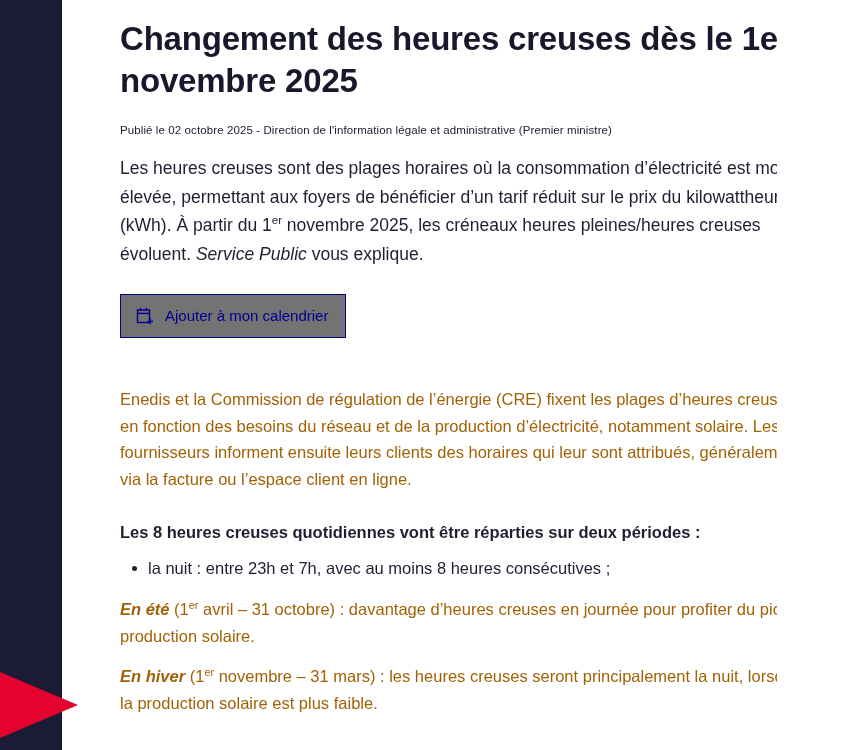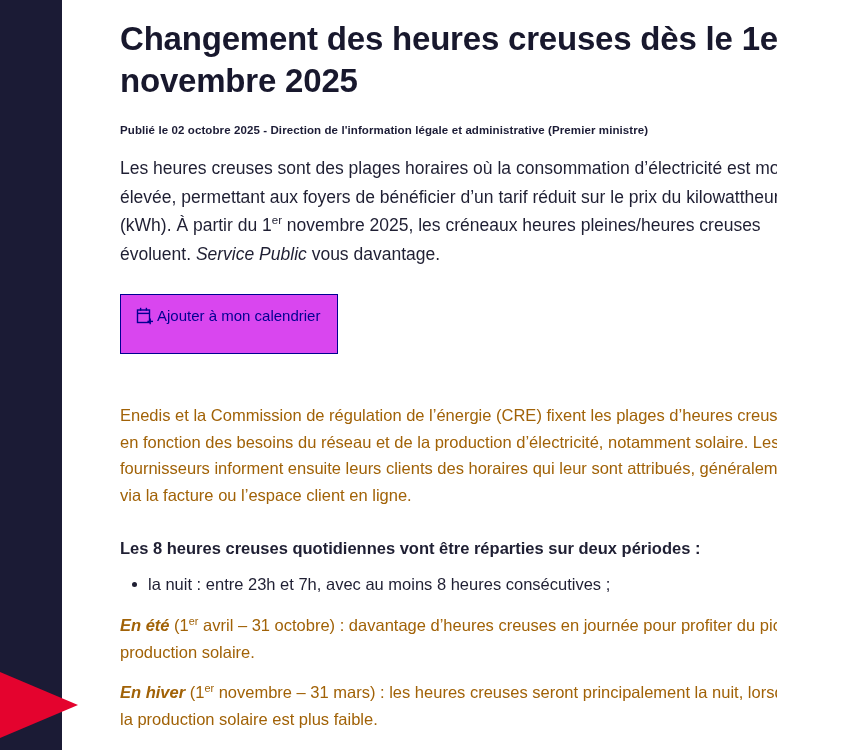--- a/index.html
+++ b/index.html
@@ -48,44 +48,44 @@
     font-weight: bold;
     color: #18182d;
     margin: 0 0 0 0;
     letter-spacing: -0.2px;
     max-width: 680px;
   }
   .byline {
     margin-top: 22px;
     font-size: 11.5px;
     color: #1b1b35;
-    font-weight: bold;
+    font-weight: normal;
     letter-spacing: 0.1px;
   }
   p.body-text {
     font-size: 16.5px;
     line-height: 1.62;
     color: #a16207;
     margin: 14px 0 0 0;
     max-width: 692px;
   }
   p.lead {
     font-size: 17.5px;
     line-height: 1.62;
     margin-top: 18px;
     color: #1f1f33;
   }
   .calendar-button {
     display: inline-flex;
     align-items: center;
-    gap: 2px;
+    gap: 10px;
     margin-top: 26px;
-    padding: 11px 17px 27px 14px;
+    padding: 11px 17px 11px 14px;
     border: 1px solid #000091;
-    background: #d946ef;
+    background: #737373;
     color: #000091;
     font-size: 15px;
     font-family: "Liberation Sans", sans-serif;
     cursor: pointer;
   }
   .cal-icon { display: inline-block; width: 20px; height: 20px; }
   .spacer-gap { height: 34px; }
   p.section-lead {
     font-weight: bold;
     color: #1f1f33;
@@ -127,21 +127,21 @@
   <div class="left-rail"></div>
   <div class="arrow-marker"></div>
 
   <div class="content">
 
     <h1 class="article-title">Changement des heures creuses dès le 1er novembre 2025</h1>
 
     <div class="byline">Publié le 02 octobre 2025 - Direction de l'information légale et administrative (Premier ministre)</div>
 
     <p class="body-text lead">
-      <span>Les heures creuses sont des plages horaires où la consommation d’électricité est moins élevée, permettant aux foyers de bénéficier d’un tarif réduit sur le prix du kilowattheure (kWh). À partir du 1</span><sup>er</sup><span> novembre 2025, les créneaux heures pleines/heures creuses évoluent. </span><span class="em">Service Public</span><span> vous davantage.</span>
+      <span>Les heures creuses sont des plages horaires où la consommation d’électricité est moins élevée, permettant aux foyers de bénéficier d’un tarif réduit sur le prix du kilowattheure (kWh). À partir du 1</span><sup>er</sup><span> novembre 2025, les créneaux heures pleines/heures creuses évoluent. </span><span class="em">Service Public</span><span> vous explique.</span>
     </p>
 
     <button class="calendar-button">
       <span class="cal-icon">
         <svg width="20" height="20" viewBox="0 0 20 20" fill="none" xmlns="http://www.w3.org/2000/svg">
           <rect x="2.5" y="4" width="12" height="12.5" stroke="#000091" stroke-width="1.4"></rect>
           <line x1="2.5" y1="7.4" x2="14.5" y2="7.4" stroke="#000091" stroke-width="1.4"></line>
           <line x1="5.6" y1="1.8" x2="5.6" y2="4.6" stroke="#000091" stroke-width="1.4"></line>
           <line x1="11.4" y1="1.8" x2="11.4" y2="4.6" stroke="#000091" stroke-width="1.4"></line>
           <line x1="15.2" y1="12.6" x2="15.2" y2="18.2" stroke="#000091" stroke-width="1.4"></line>

